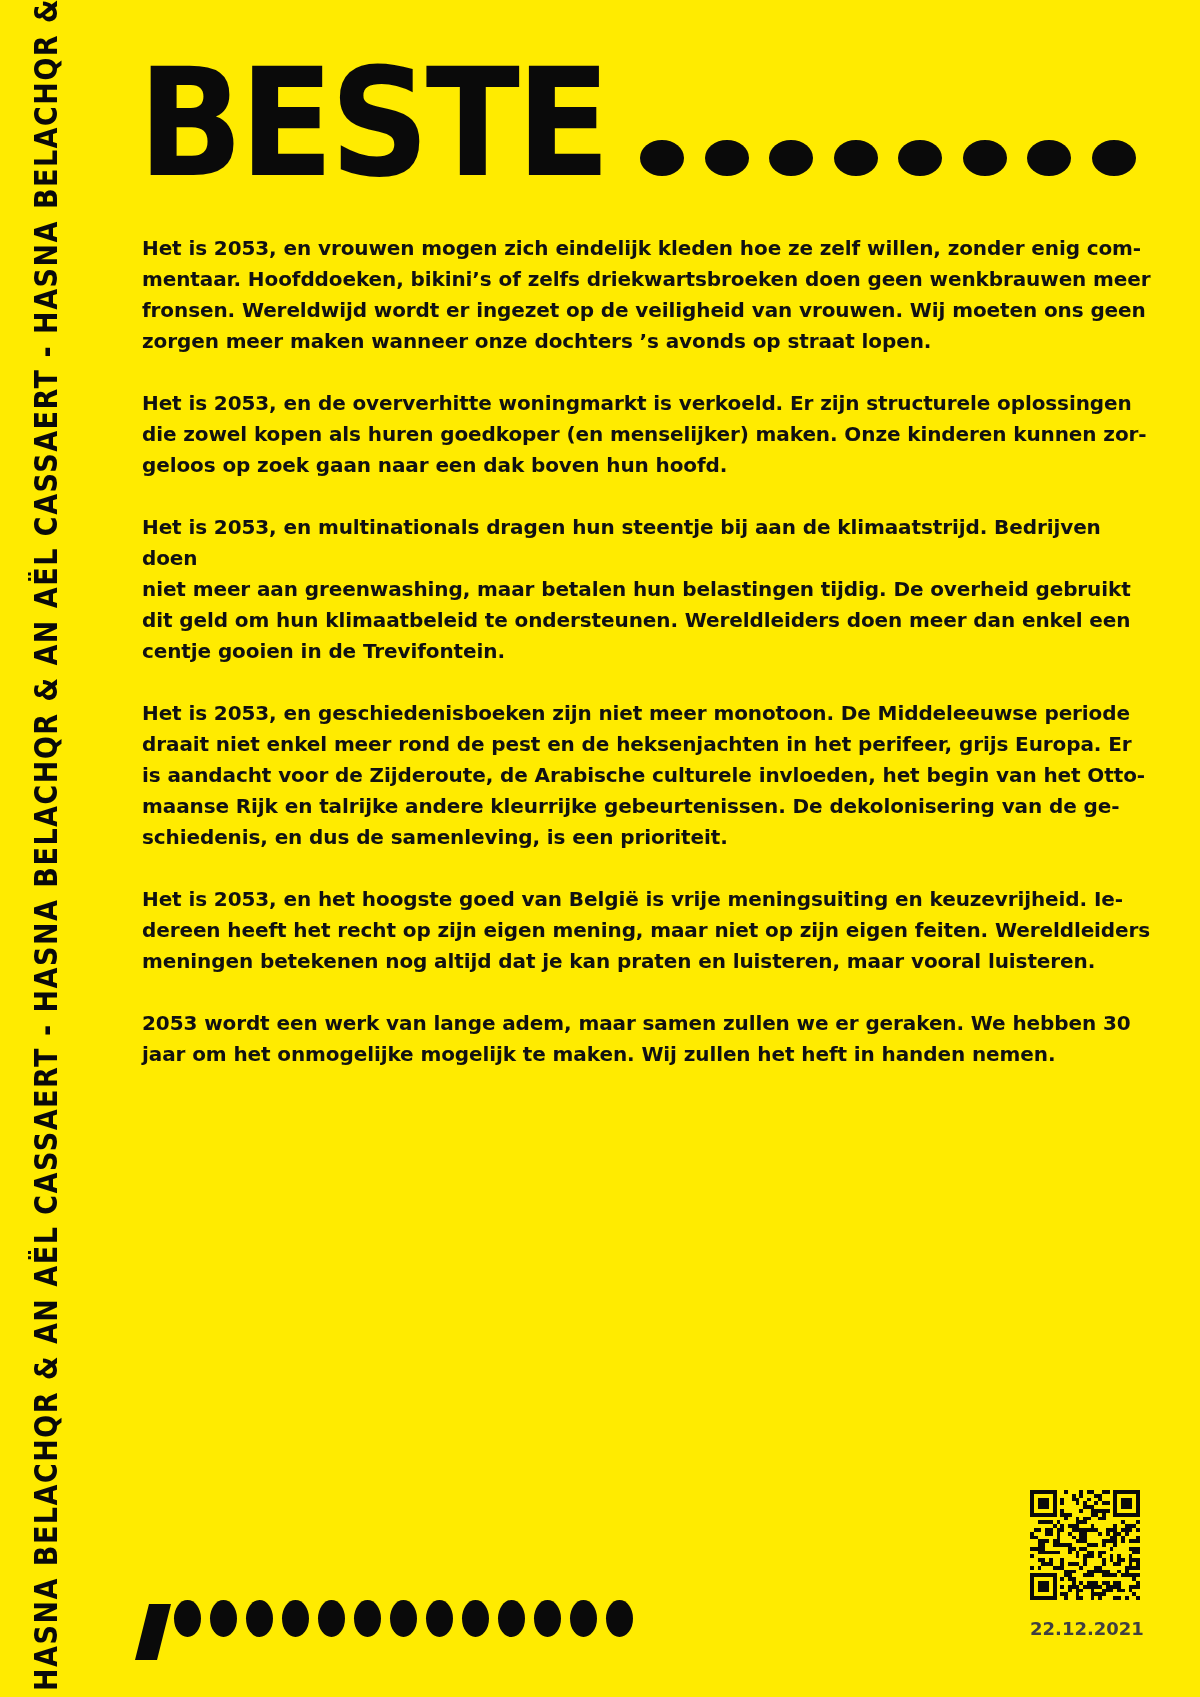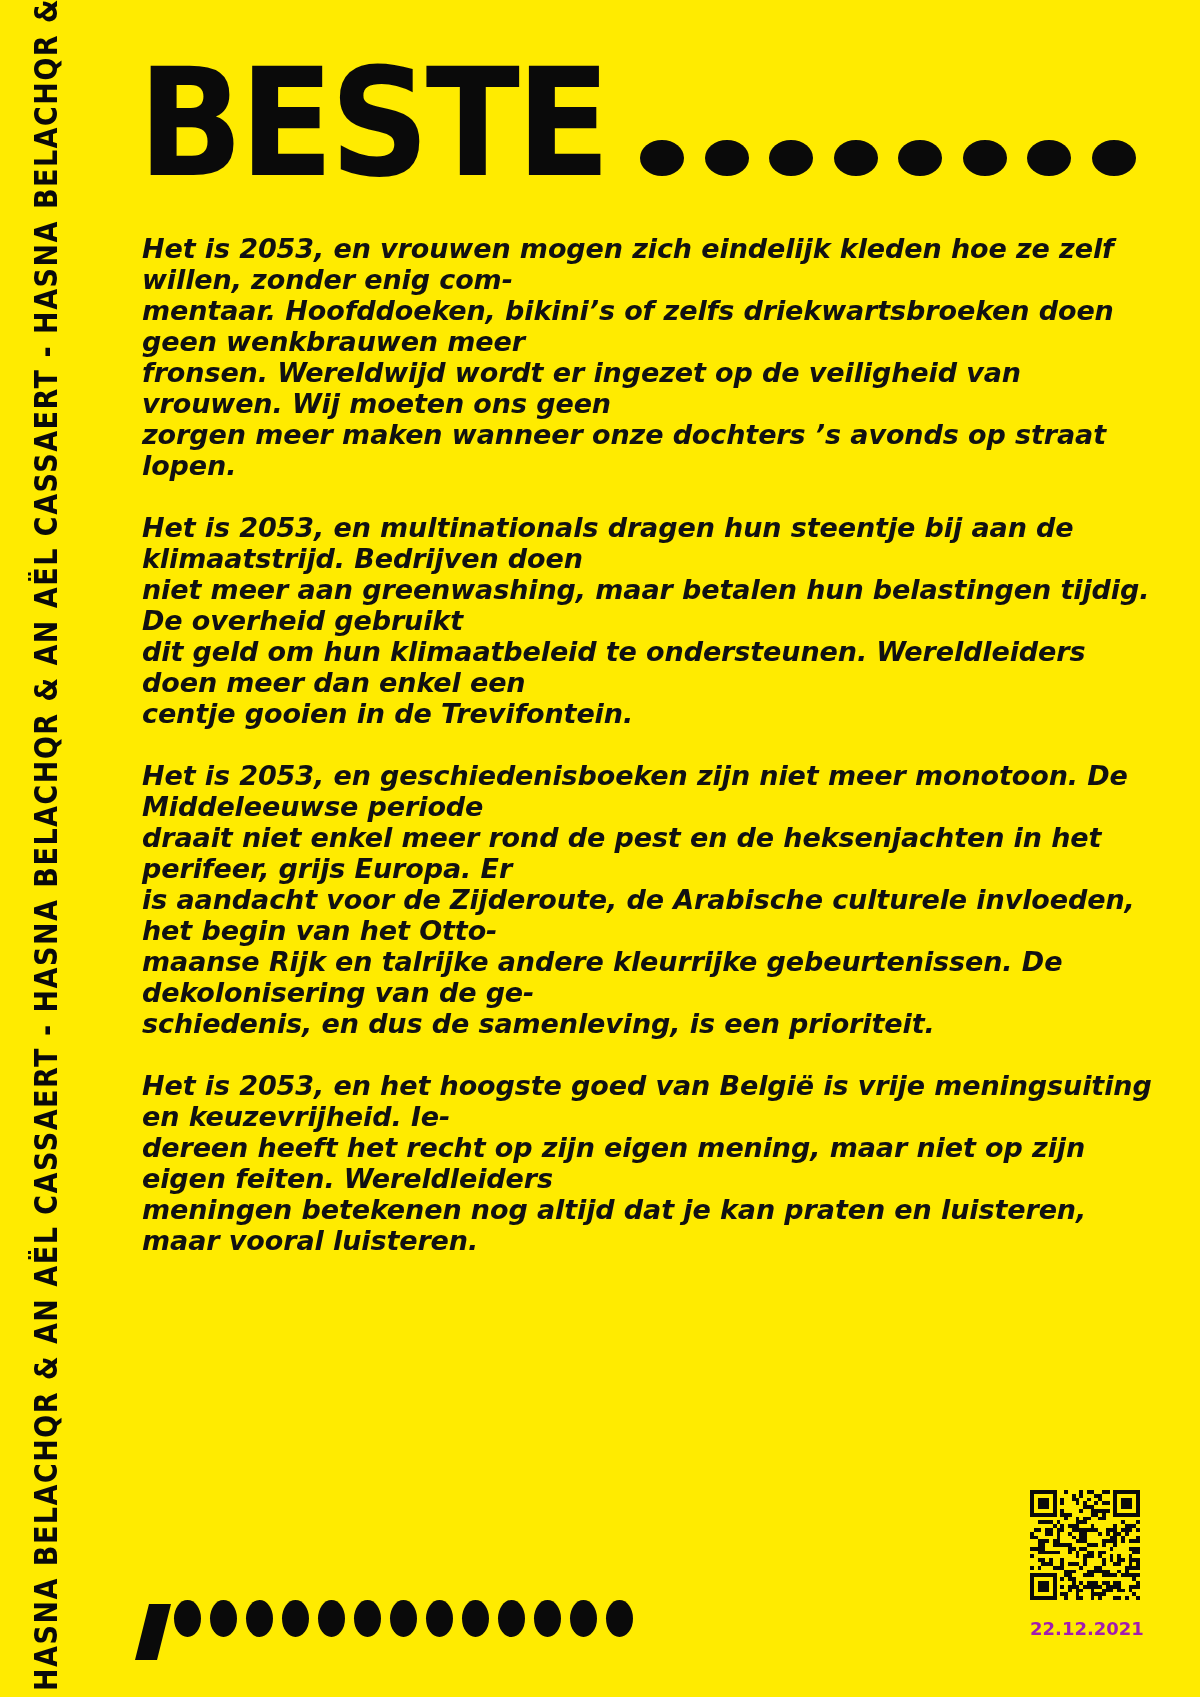--- a/index.html
+++ b/index.html
@@ -20,33 +20,33 @@
   .title {
     position:absolute; left:138px; top:58px; height:130px;
     font-family:"DejaVu Sans", sans-serif; font-weight:bold; font-size:150px;
     line-height:130px; letter-spacing:-4px; color:#0a0a0a;
     transform:scaleX(0.92); transform-origin:0 0;
   }
   .title-dots { position:absolute; left:640px; top:140px; height:36px; }
   .dot { position:absolute; background:#0a0a0a; border-radius:50%; }
   .body-text {
     position:absolute; left:142px; top:233px; width:1010px;
-    font-family:"DejaVu Sans", sans-serif; font-size:27px; line-height:31px;
-    color:#111; font-weight:bold; letter-spacing:-0.1px;font-style:italic;
+    font-family:"DejaVu Sans", sans-serif; font-size:20px; line-height:31px;
+    color:#111; font-weight:bold; letter-spacing:-0.1px;
   }
   .body-text p { margin:0 0 31px 0; white-space:pre-line; }
   .bottom-mark { position:absolute; left:130px; top:1598px; width:900px; height:60px; }
   .slash {
     position:absolute; left:12px; top:6px; width:22px; height:56px; background:#0a0a0a;
     transform:skewX(-14deg);
   }
   .qr { position:absolute; left:1030px; top:1490px; width:110px; height:110px; }
   .date {
     position:absolute; left:1030px; top:1618px; width:112px; text-align:center;
-    font-family:"DejaVu Sans", sans-serif; font-size:18px; font-weight:bold; color:#a21caf;
+    font-family:"DejaVu Sans", sans-serif; font-size:18px; font-weight:bold; color:#404040;
   }
 </style>
 </head>
 <body>
 
 <div class="side">
   <span>HASNA BELACHQR &amp; AN AËL CASSAERT - HASNA BELACHQR &amp; AN AËL CASSAERT - HASNA BELACHQR &amp; AN AËL CASSAERT - HASNA BELACHQR &amp; AN AËL CASSAERT</span>
 </div>
 
 <div class="title">BESTE</div>
@@ -59,32 +59,37 @@
     <div class="dot" style="left: 322.5px; top: 0px; width: 44px; height: 36px;"></div>
     <div class="dot" style="left: 387px; top: 0px; width: 44px; height: 36px;"></div>
     <div class="dot" style="left: 451.5px; top: 0px; width: 44px; height: 36px;"></div>
   </div>
 
 <div class="body-text">
   <p>Het is 2053, en vrouwen mogen zich eindelijk kleden hoe ze zelf willen, zonder enig com-
 mentaar. Hoofddoeken, bikini’s of zelfs driekwartsbroeken doen geen wenkbrauwen meer
 fronsen. Wereldwijd wordt er ingezet op de veiligheid van vrouwen. Wij moeten ons geen
 zorgen meer maken wanneer onze dochters ’s avonds op straat lopen.</p>
+  <p>Het is 2053, en de oververhitte woningmarkt is verkoeld. Er zijn structurele oplossingen
+die zowel kopen als huren goedkoper (en menselijker) maken. Onze kinderen kunnen zor-
+geloos op zoek gaan naar een dak boven hun hoofd.</p>
   <p>Het is 2053, en multinationals dragen hun steentje bij aan de klimaatstrijd. Bedrijven doen
 niet meer aan greenwashing, maar betalen hun belastingen tijdig. De overheid gebruikt
 dit geld om hun klimaatbeleid te ondersteunen. Wereldleiders doen meer dan enkel een
 centje gooien in de Trevifontein.</p>
   <p>Het is 2053, en geschiedenisboeken zijn niet meer monotoon. De Middeleeuwse periode
 draait niet enkel meer rond de pest en de heksenjachten in het perifeer, grijs Europa. Er
 is aandacht voor de Zijderoute, de Arabische culturele invloeden, het begin van het Otto-
 maanse Rijk en talrijke andere kleurrijke gebeurtenissen. De dekolonisering van de ge-
 schiedenis, en dus de samenleving, is een prioriteit.</p>
   <p>Het is 2053, en het hoogste goed van België is vrije meningsuiting en keuzevrijheid. Ie-
 dereen heeft het recht op zijn eigen mening, maar niet op zijn eigen feiten. Wereldleiders
 meningen betekenen nog altijd dat je kan praten en luisteren, maar vooral luisteren.</p>
+  <p>2053 wordt een werk van lange adem, maar samen zullen we er geraken. We hebben 30
+jaar om het onmogelijke mogelijk te maken. Wij zullen het heft in handen nemen.</p>
 </div>
 
 <div class="bottom-mark" id="bottomDots">
   <div class="slash"></div>
 <div class="dot" style="left: 44px; top: 2px; width: 27px; height: 37px;"></div>
     <div class="dot" style="left: 80px; top: 2px; width: 27px; height: 37px;"></div>
     <div class="dot" style="left: 116px; top: 2px; width: 27px; height: 37px;"></div>
     <div class="dot" style="left: 152px; top: 2px; width: 27px; height: 37px;"></div>
     <div class="dot" style="left: 188px; top: 2px; width: 27px; height: 37px;"></div>
     <div class="dot" style="left: 224px; top: 2px; width: 27px; height: 37px;"></div>

